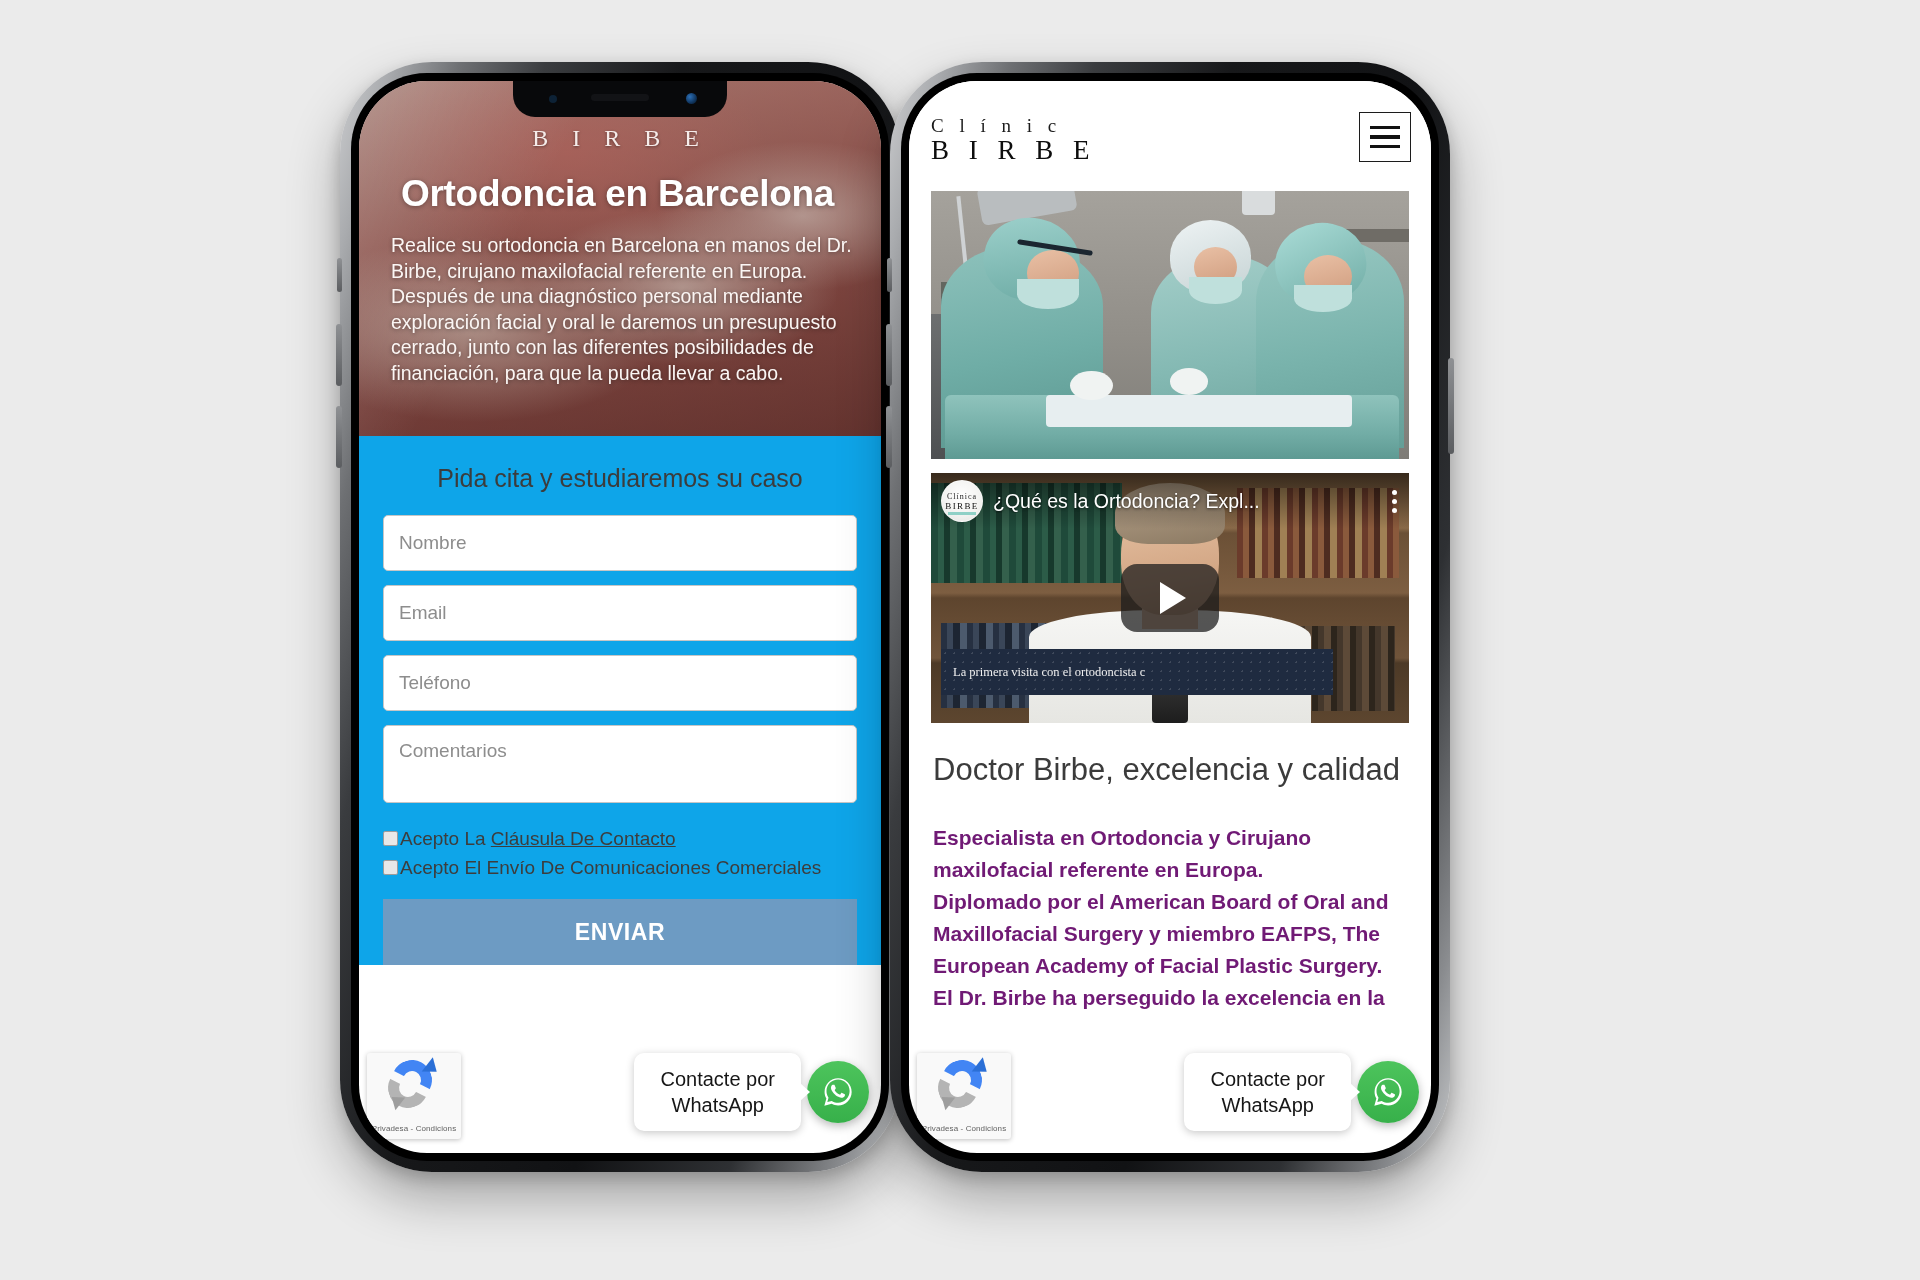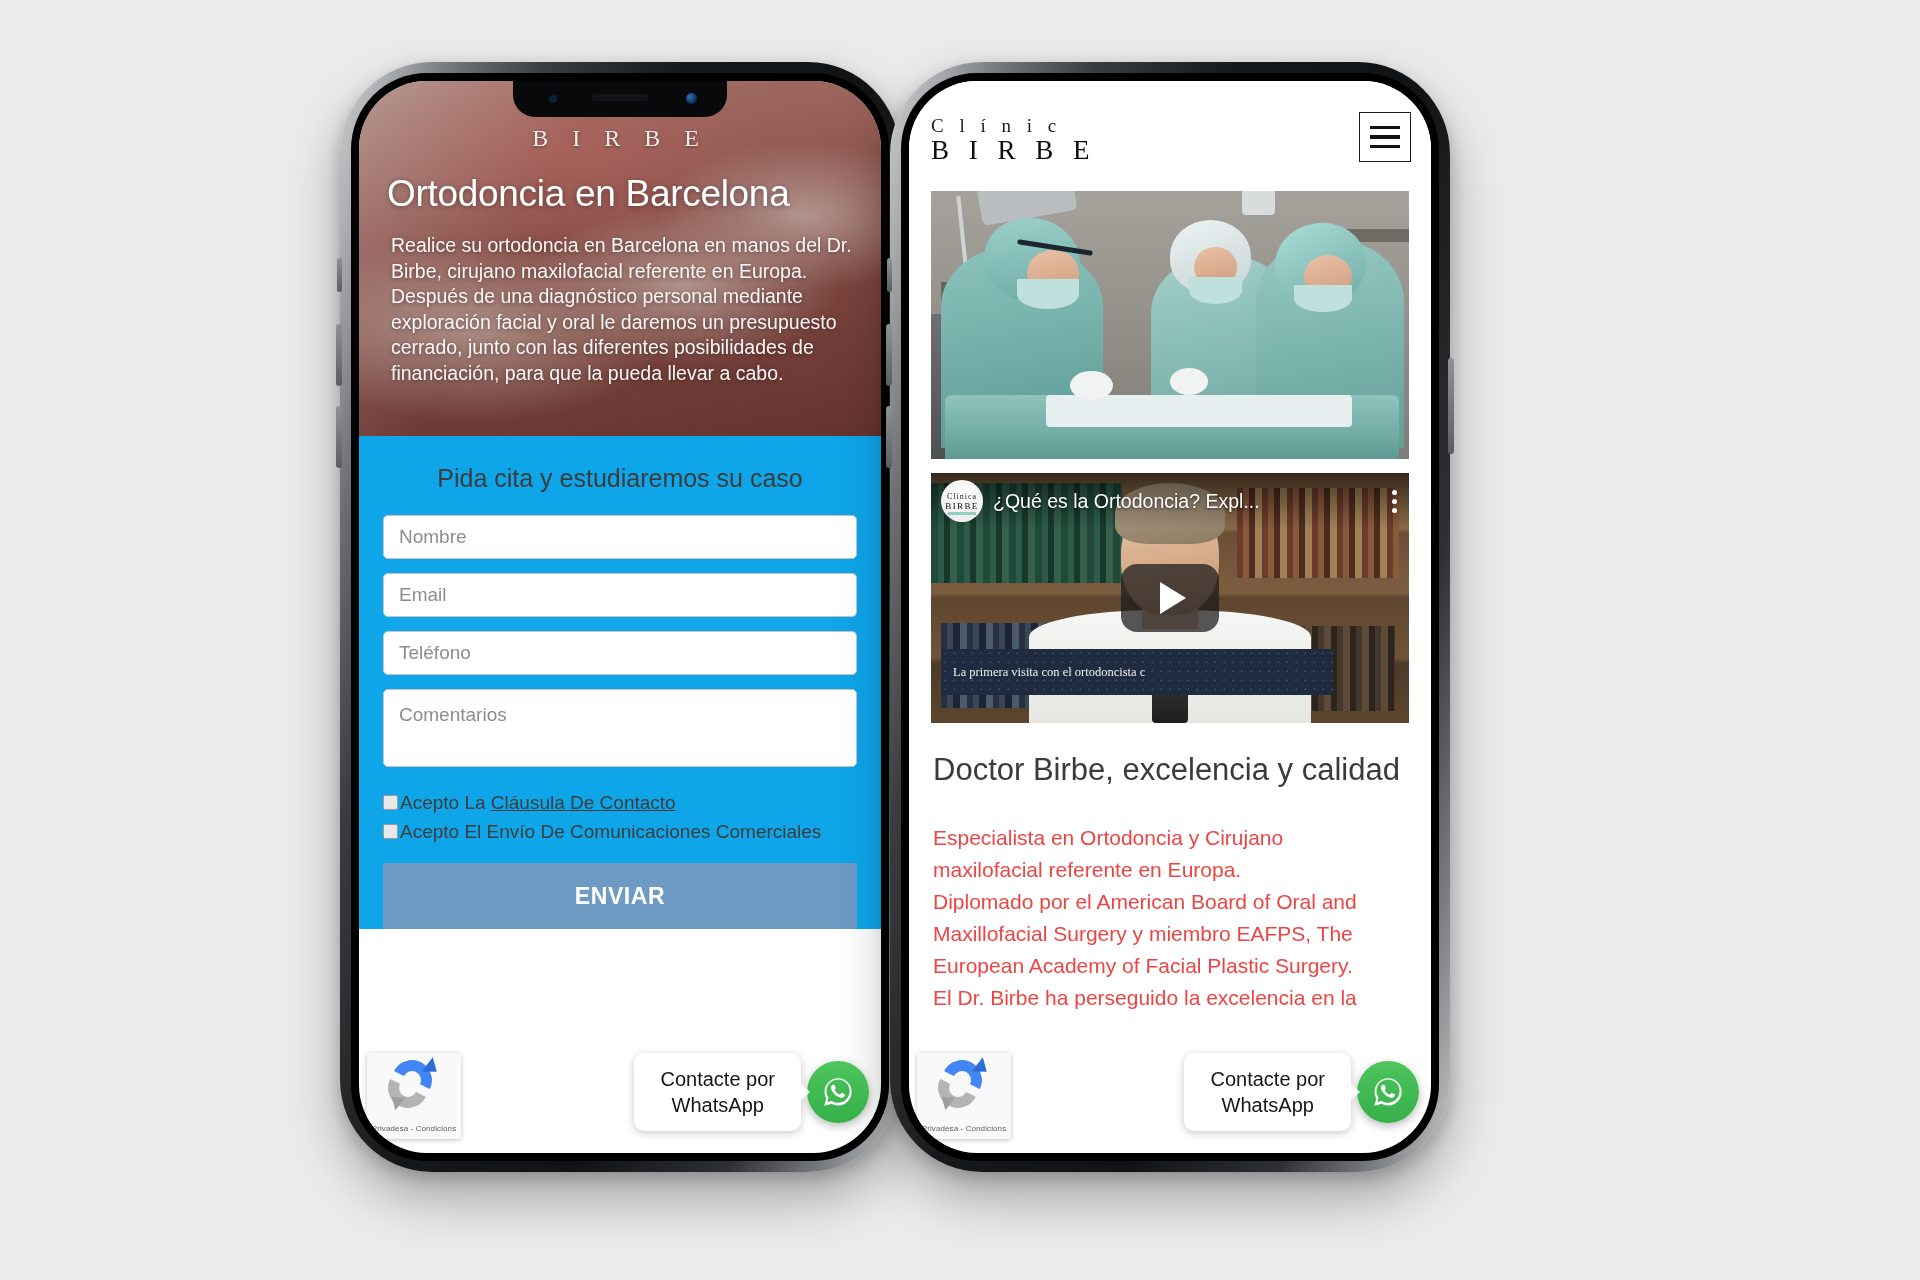--- a/index.html
+++ b/index.html
@@ -76,43 +76,43 @@
     background: linear-gradient(118deg, rgba(255,255,255,.22) 0%, rgba(255,255,255,0) 34%);
   }
   .hero-logo {
     position: absolute; top: 44px; left: 0; right: 0; text-align: center;
     font-family: "Liberation Serif", serif;
     font-size: 24px; letter-spacing: 9px; color: #f6ecea;
     text-shadow: 0 1px 3px rgba(0,0,0,.45);
     z-index: 5;
   }
   .hero-title {
-    position: absolute; top: 92px; left: 28px; right: 20px;
-    font-size: 37px; color: #fff; font-weight: 400; letter-spacing: -.3px;
+    position: absolute; top: 92px; left: 42px; right: 20px;
+    font-size: 37px; color: #fff; font-weight: 700; letter-spacing: -.3px;
     text-shadow: 0 1px 5px rgba(0,0,0,.35);
     z-index: 5;
   }
   .hero-copy {
     position: absolute; top: 152px; left: 32px; right: 26px;
     font-size: 19.5px; line-height: 25.5px; color: #fbf6f4;
     text-shadow: 0 1px 4px rgba(0,0,0,.40);
     z-index: 5;
   }
 
   
   .form-wrap { padding: 0 24px; background: #0ea5e9; }
   .form-title {
     text-align: center; font-size: 25px; color: #3c3c3c;
     padding: 28px 0 22px; font-weight: 400;
   }
   .fld {
     width: 100%; border: 1px solid #c6c6c6; border-radius: 5px;
     background: #fff; font-family: "Liberation Sans", sans-serif;
     font-size: 19px; color: #5a5a5a; padding: 0 15px;
-    height: 44px; margin-bottom: 14px; outline: none;
+    height: 56px; margin-bottom: 14px; outline: none;
   }
   textarea.fld { height: 78px; padding-top: 14px; resize: none; line-height: 22px; }
   .fld::placeholder { color: #8d8d8d; }
   .checks { padding: 4px 0 0 0; }
   .chk-row { display: flex; align-items: flex-start; margin-bottom: 2px; }
   .chk-box {
     width: 15px; height: 15px; border: 1px solid #9c9c9c; background: #e8e8e8;
     margin-top: 6px; flex: 0 0 auto; border-radius: 2px;
   }
   .chk-lbl { font-size: 19px; color: #3d3d3d; line-height: 27px; margin-left: 2px; }
@@ -268,21 +268,21 @@
   .vd-caption span {
     font-family: "Liberation Serif", serif; font-size: 12.5px; color:#f0f0f0;
     white-space: nowrap; overflow: hidden;
   }
 
   .p2-h2 {
     margin: 28px 22px 0; font-size: 31px; line-height: 37px;
     color: #3b3b3b; font-weight: 400;
   }
   .p2-p {
-    margin: 34px 22px 0; font-size: 21px; line-height: 32px; color: #ef4444;
+    margin: 34px 22px 0; font-size: 21px; line-height: 32px; color: #701a75; font-weight: bold;
   }
 
   
   .recaptcha {
     position: absolute; z-index: 60;
     width: 94px; height: 86px; background: #f9f9f9;
     border-radius: 3px; box-shadow: 0 1px 5px rgba(0,0,0,.25);
     display:flex; flex-direction:column; align-items:center; justify-content:center;
   }
   .rc-icon { width: 52px; height: 48px; position: relative; }

